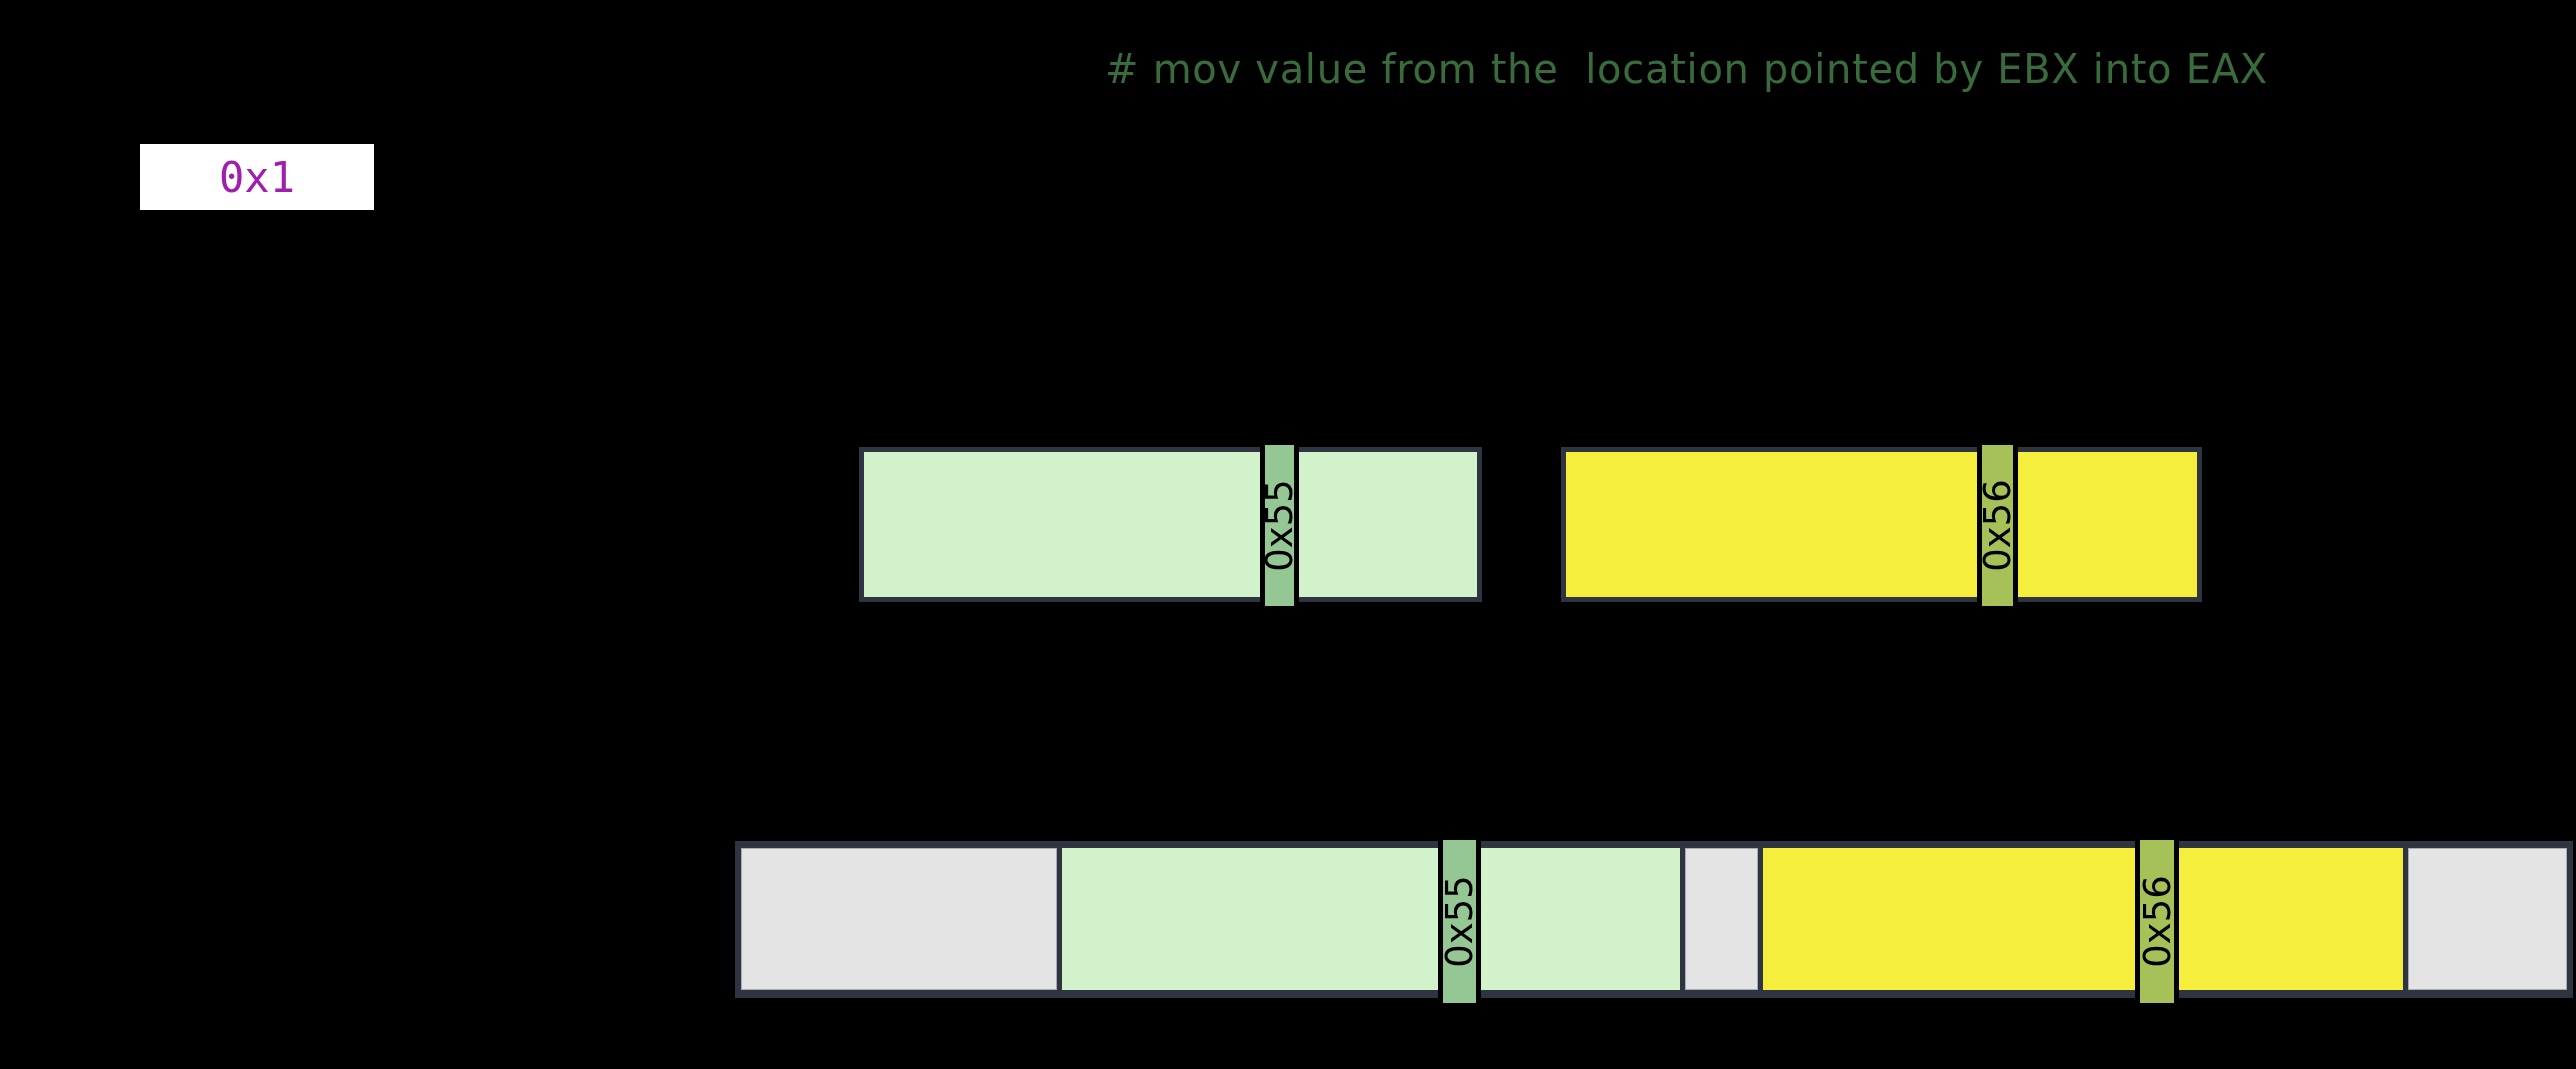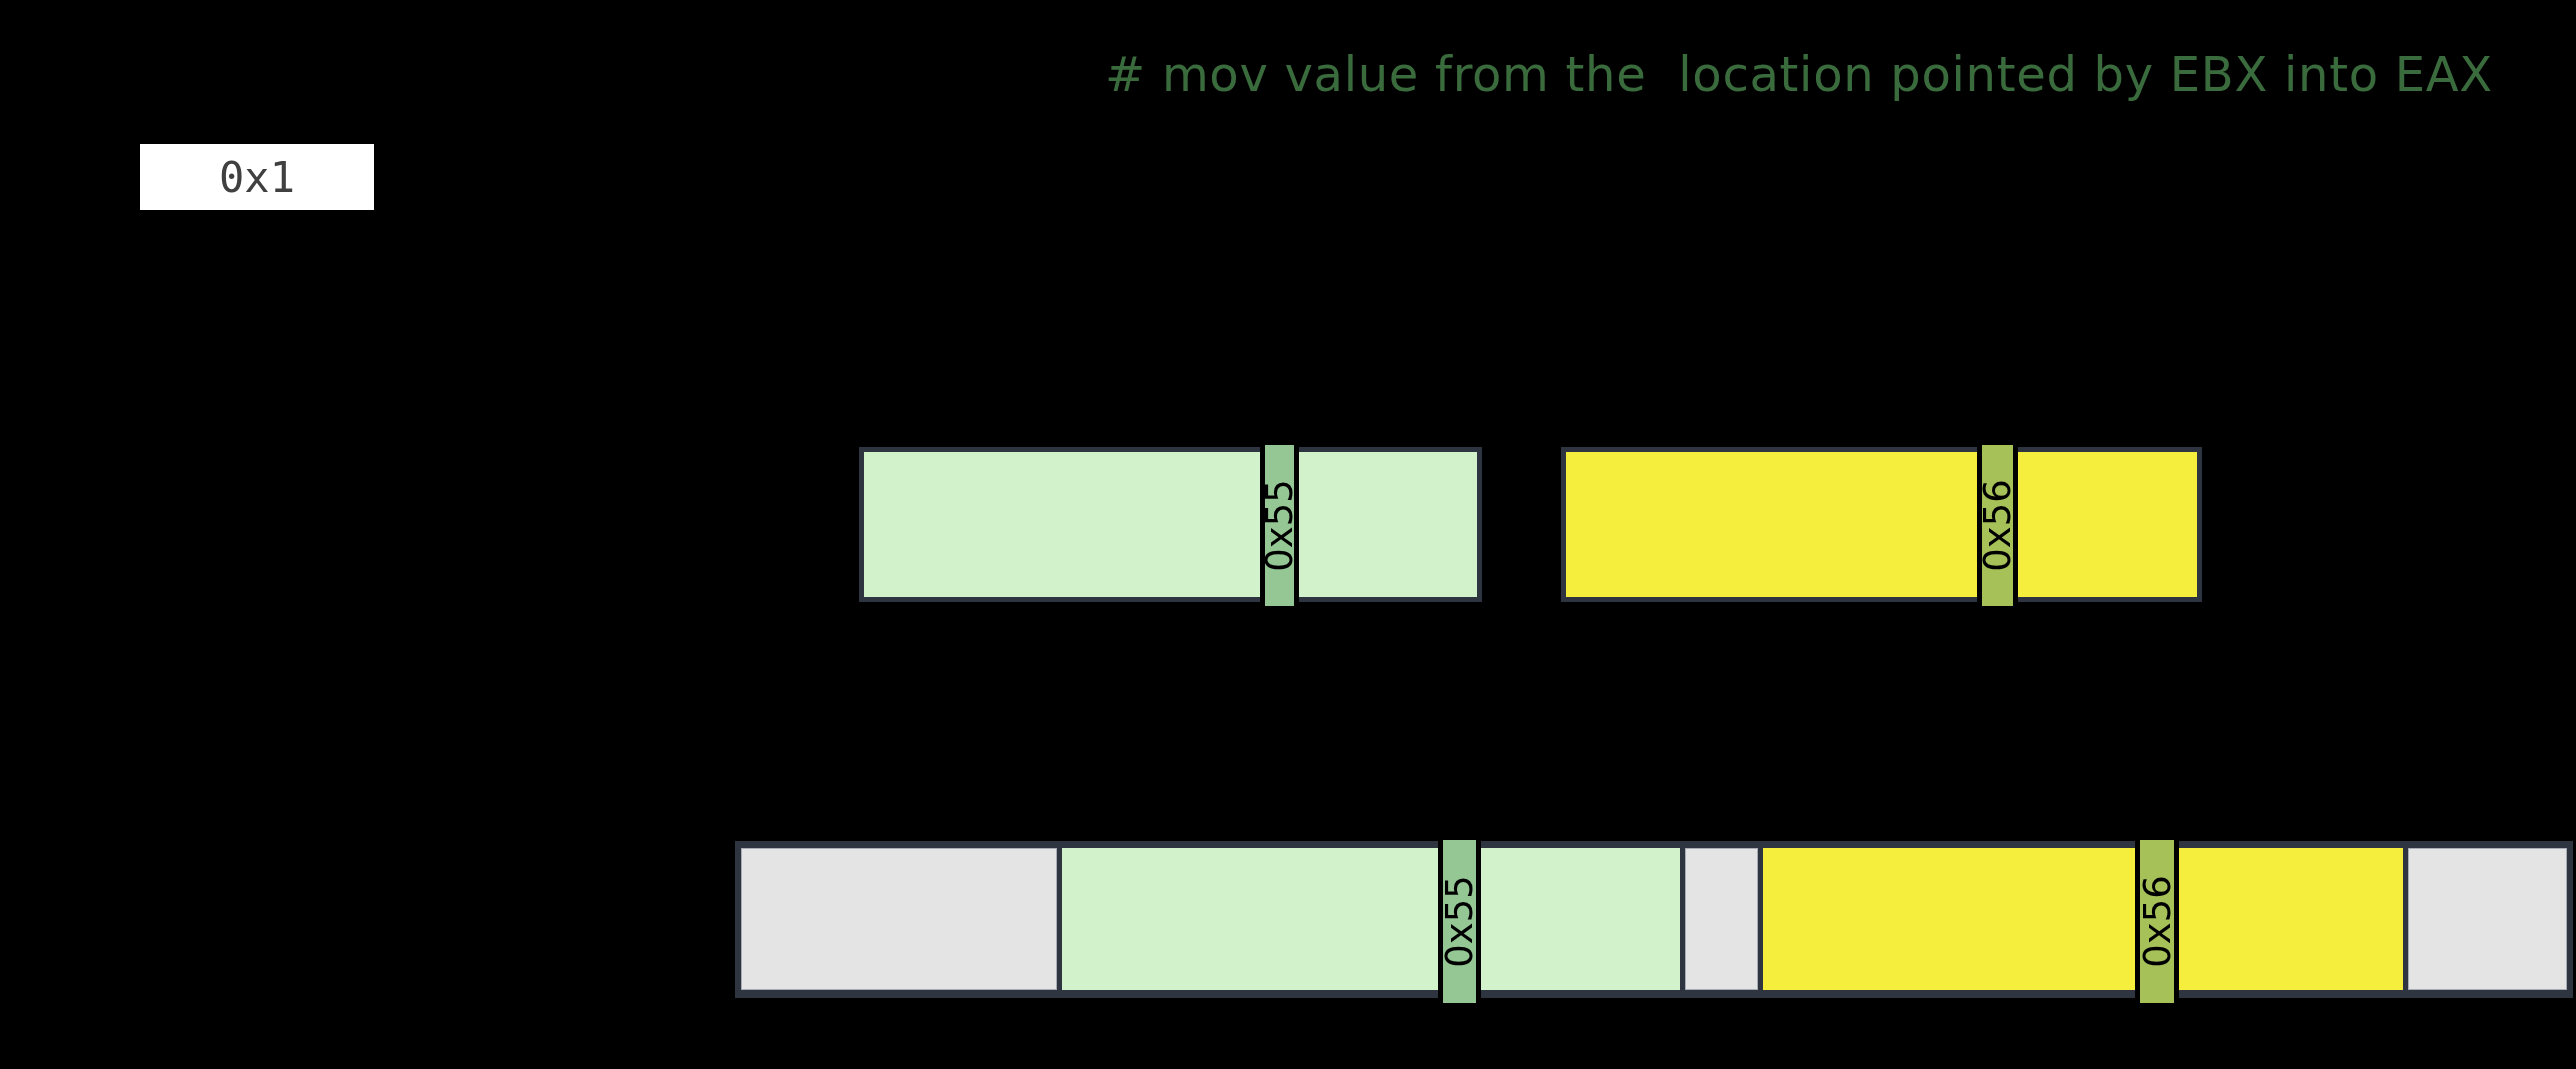--- a/index.html
+++ b/index.html
@@ -10,42 +10,42 @@
     background: #000000;
     overflow: hidden;
     font-family: "DejaVu Sans", sans-serif;
   }
 
   
   .code-comment {
     position: absolute;
     left: 1105px;
     top: 46px;
-    font-size: 48px;
+    font-size: 40px;
     letter-spacing: 0.7px;
     color: #3a6b3d;
     white-space: pre;
   }
 
   
   .value-box {
     position: absolute;
     left: 140px;
     top: 144px;
     width: 234px;
     height: 66px;
     background: #ffffff;
     display: flex;
     align-items: center;
     justify-content: center;
   }
   .value-box span {
     font-family: "DejaVu Sans Mono", monospace;
     font-size: 42px;
-    color: #404040;
+    color: #a21caf;
   }
 
   
   .reg-bar {
     position: absolute;
     top: 447px;
     height: 155px;
     box-sizing: border-box;
     border: 5px solid #2e3440;
   }

